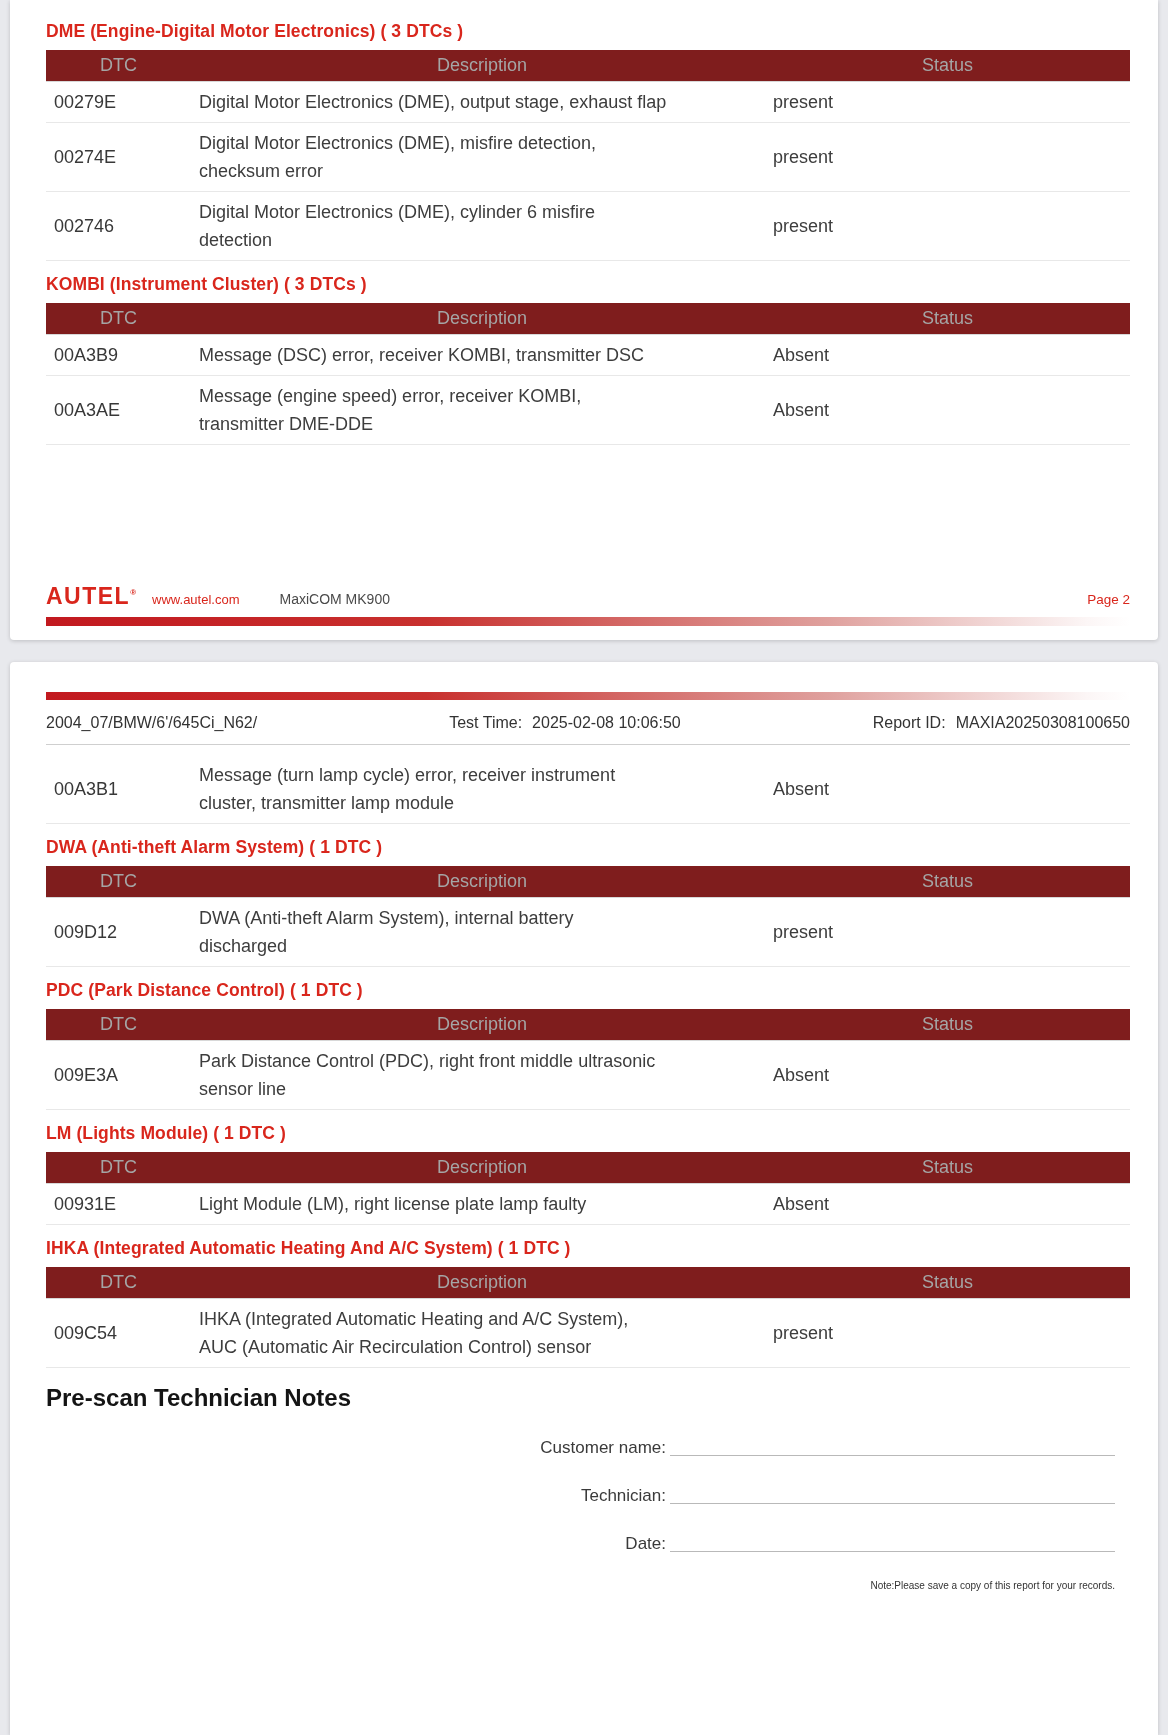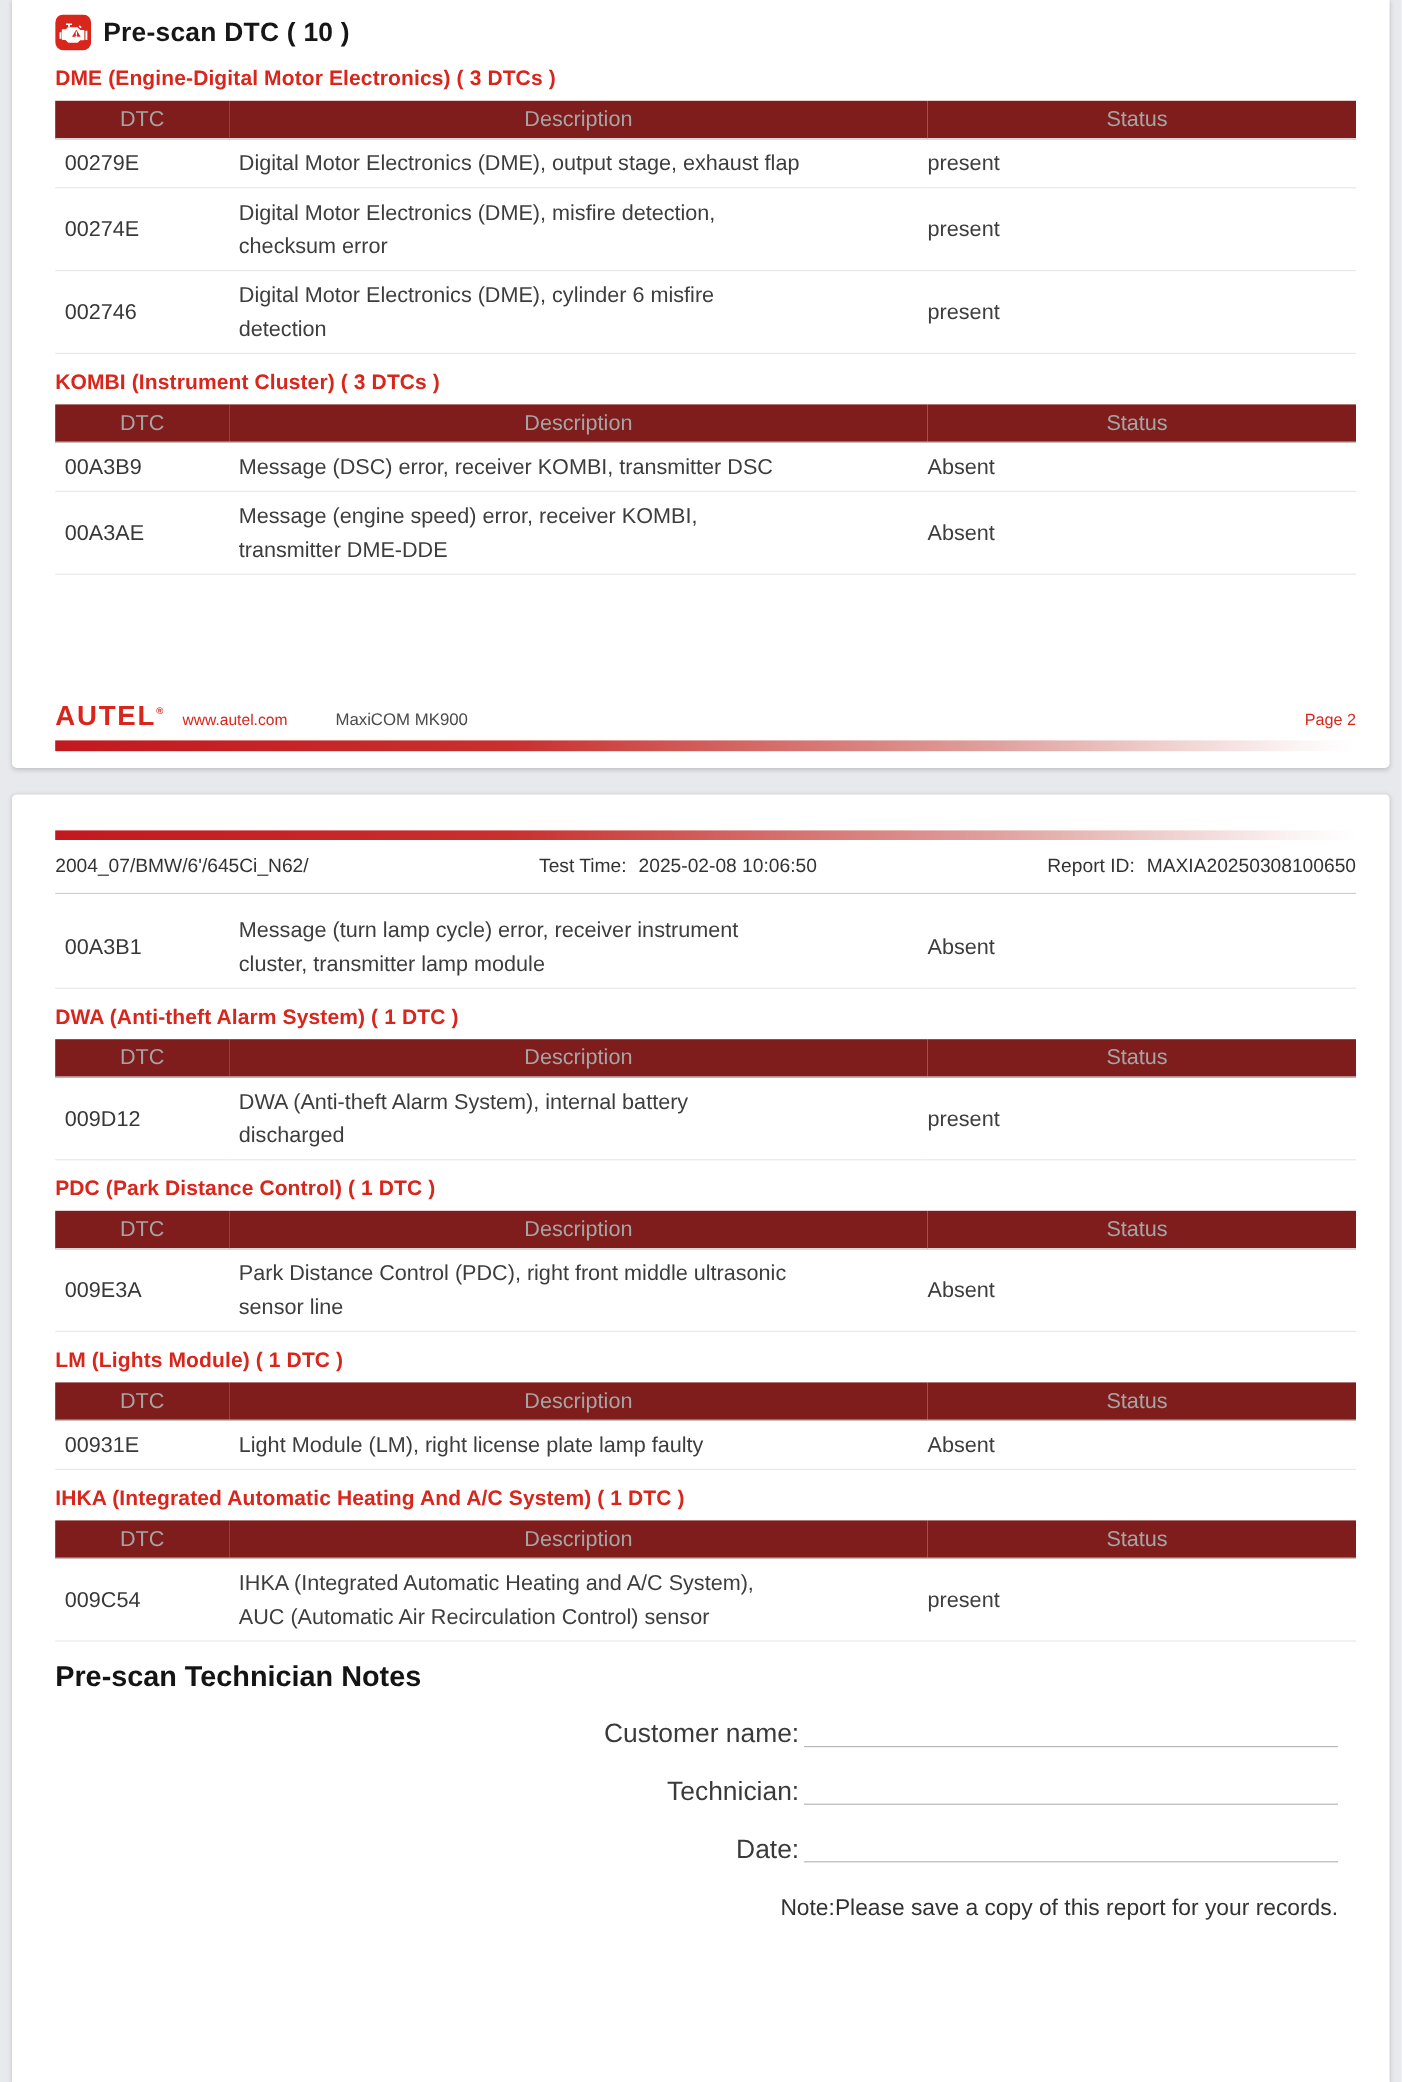--- a/index.html
+++ b/index.html
@@ -54,40 +54,29 @@
   .p2-bar { margin-top:22px; height:8px; background:linear-gradient(90deg,#c2191f 0%,#c8302e 35%,#dfa09d 72%,#fcf6f6 96%,#ffffff 100%); }
   .meta-row { display:flex; align-items:baseline; font-size:16px; color:#333; margin:14px 0 12px 0; }
   .meta-mid { margin-left:auto; }
   .meta-right { margin-left:auto; }
   .meta-label { margin-right:10px; }
   .meta-divider { border-bottom:1px solid #cfcfcf; margin-bottom:10px; }
 
   
   .notes-heading { font-size:24px; font-weight:bold; color:#141414; margin:16px 0 24px 0; }
   .field-row { display:flex; align-items:flex-end; margin-bottom:26px; height:22px; }
-  .field-label { width:620px; text-align:right; font-size:22px; color:#3a3a3a; }
+  .field-label { width:620px; text-align:right; font-size:17px; color:#3a3a3a; }
   .field-line { flex:1; border-bottom:1.5px solid #b9b9b9; height:20px; margin:0 15px 2px 4px; }
-  .record-note { text-align:right; font-size:19px; color:#333; padding-right:15px; margin-top:22px; }
+  .record-note { text-align:right; font-size:10px; color:#333; padding-right:15px; margin-top:22px; }
 </style>
 </head>
 <body>
 
 <div class="page page1">
   <div class="content">
-    <div class="title-row">
-      <svg class="app-icon" viewBox="0 0 30 30">
-        <rect width="30" height="30" rx="7" fill="#d9261c"></rect>
-        <path d="M9 8.2 h5 M11.5 8.2 v2.2 M20 9.5 l1.6 1.6 M6.2 13 h3 l1.6-1.6 h7.4 l2.4 2.4 h3 v7 h-3 l-2.2 2.2 h-7.2 l-2.4-2.4 h-2.6 z" fill="#ffffff" stroke="#ffffff" stroke-width="1.4" stroke-linejoin="round"></path>
-        <path d="M4.4 14.8 v5.4 M26 13.6 v7.8" stroke="#ffffff" stroke-width="1.6"></path>
-        <path d="M17.6 11.6 l4.6 7.6 h-9.2 z" fill="#d9261c" stroke="#ffffff" stroke-width="1.1" stroke-linejoin="round"></path>
-        <rect x="17.1" y="14.3" width="1.1" height="2.8" fill="#ffffff"></rect>
-        <circle cx="17.65" cy="18.2" r="0.75" fill="#ffffff"></circle>
-      </svg>
-      <h1>Pre-scan DTC ( 10 )</h1>
-    </div>
 
     <div>
       <div class="sec-heading">DME (Engine-Digital Motor Electronics) ( 3 DTCs )</div>
       <table>
         <colgroup>
             <col style="width:145px">
             <col style="width:582px">
             <col>
           </colgroup>
         <thead>

